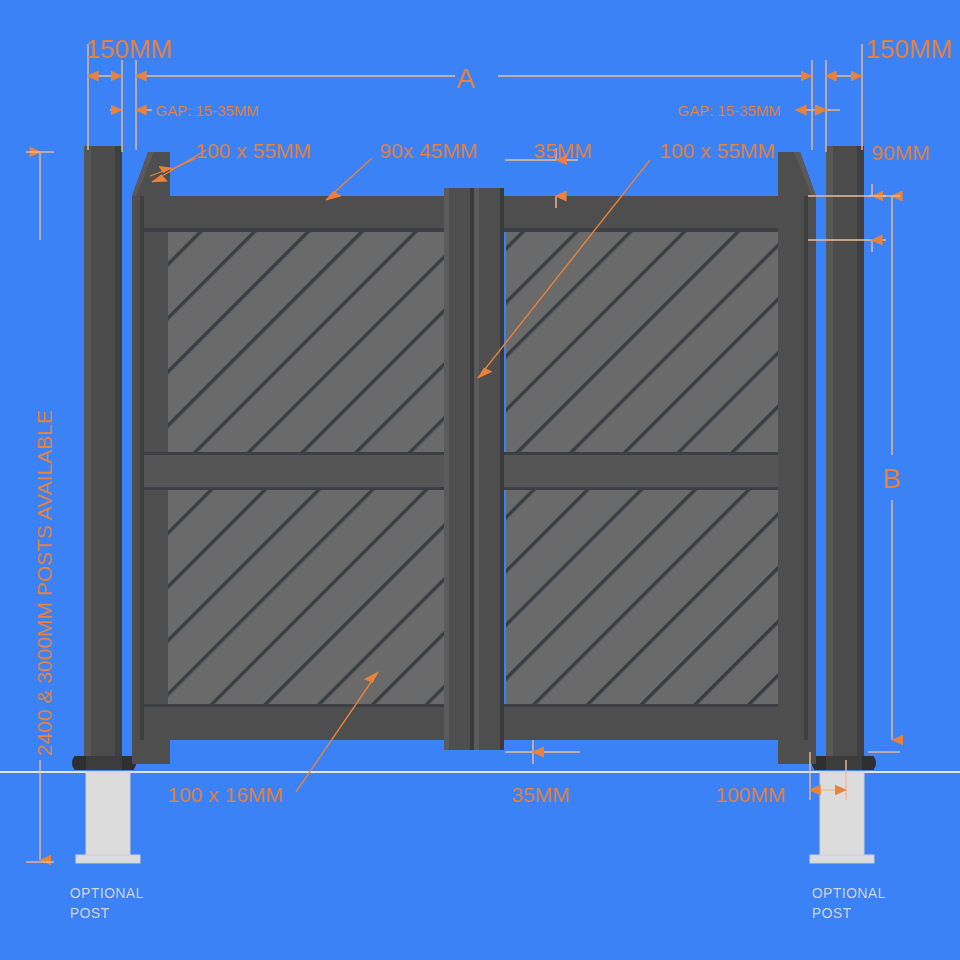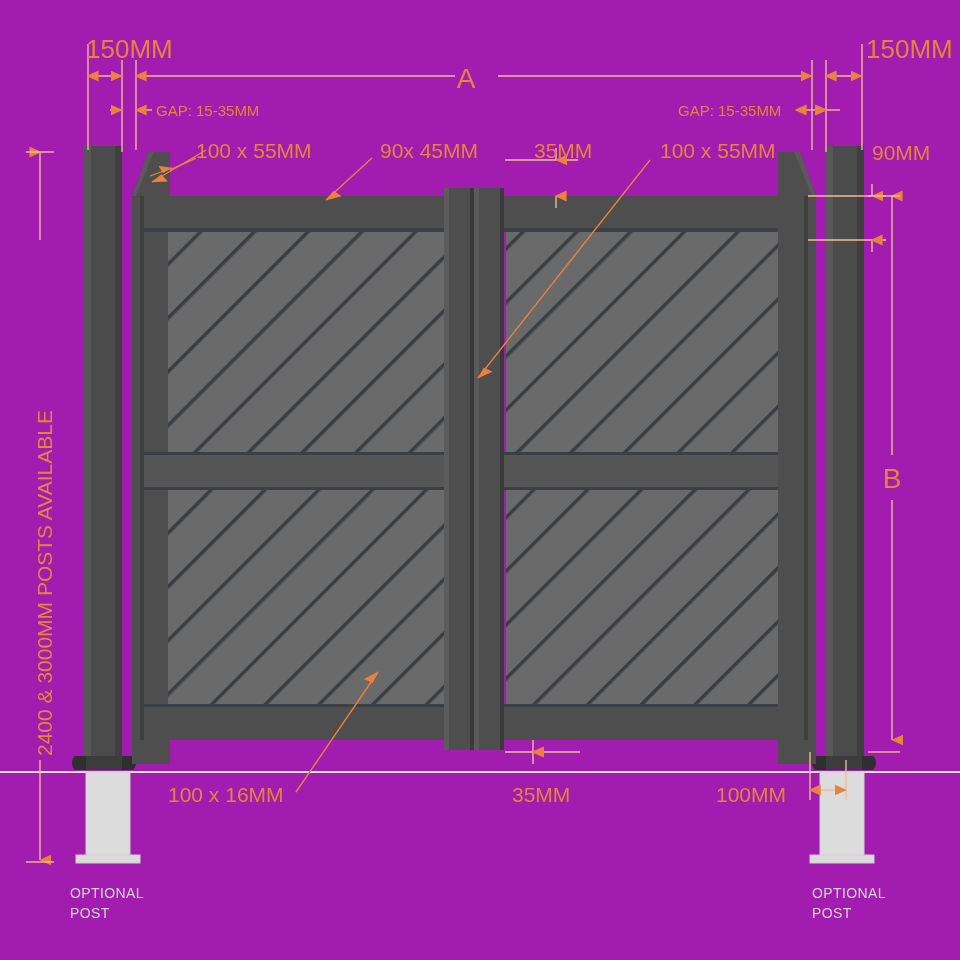--- a/index.html
+++ b/index.html
@@ -1,19 +1,19 @@
 <!DOCTYPE html>
 <html><head>
 <meta charset="utf-8">
 <title>Gate Technical Drawing</title>
 <style>
   html,body{margin:0;padding:0;background:#ffffff;}
   body{width:960px;height:960px;overflow:hidden;
        font-family:"Liberation Sans",sans-serif;}
-  #stage{position:relative;width:960px;height:960px;background:#a21caf;}
+  #stage{position:relative;width:960px;height:960px;background:#3b82f6;}
   svg.drw{position:absolute;left:0;top:0;width:960px;height:960px;display:block;}
   .lbl{fill:#e8823c;font-family:"Liberation Sans",sans-serif;}
   .lbl-sm{font-size:15px;}
   .lbl-md{font-size:21px;}
   .lbl-lg{font-size:26px;}
   .lbl-ab{font-size:28px;}
   .lbl-opt{fill:#d6d6d6;font-size:14px;letter-spacing:.4px;}
 </style>
 </head>
 <body>

